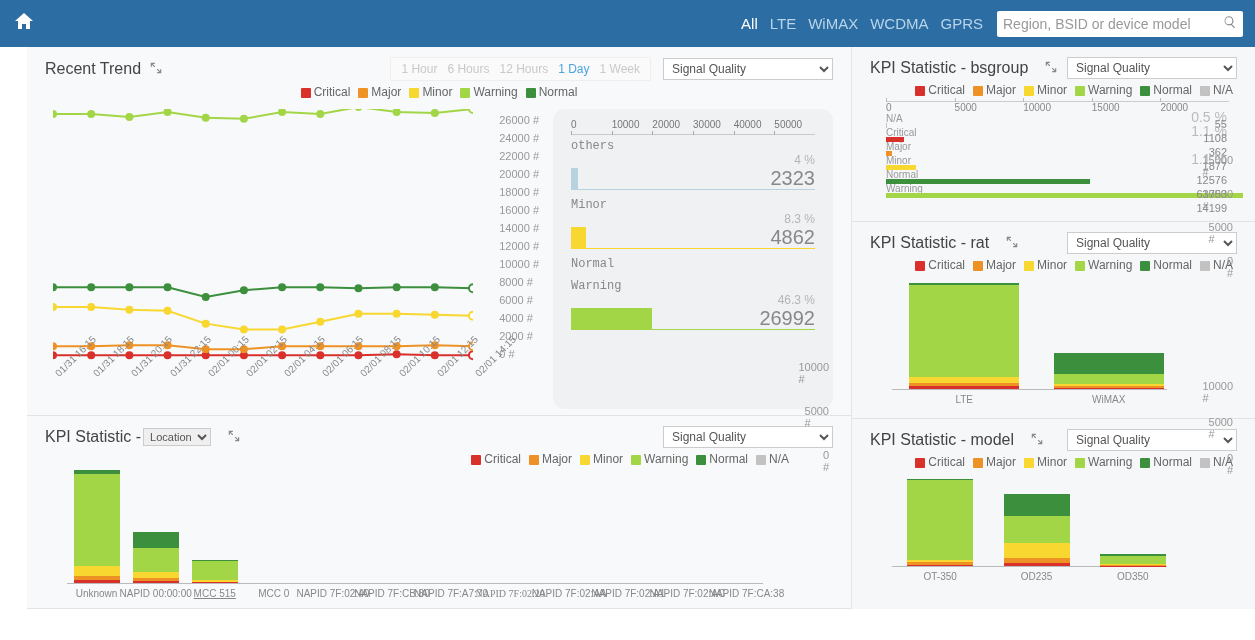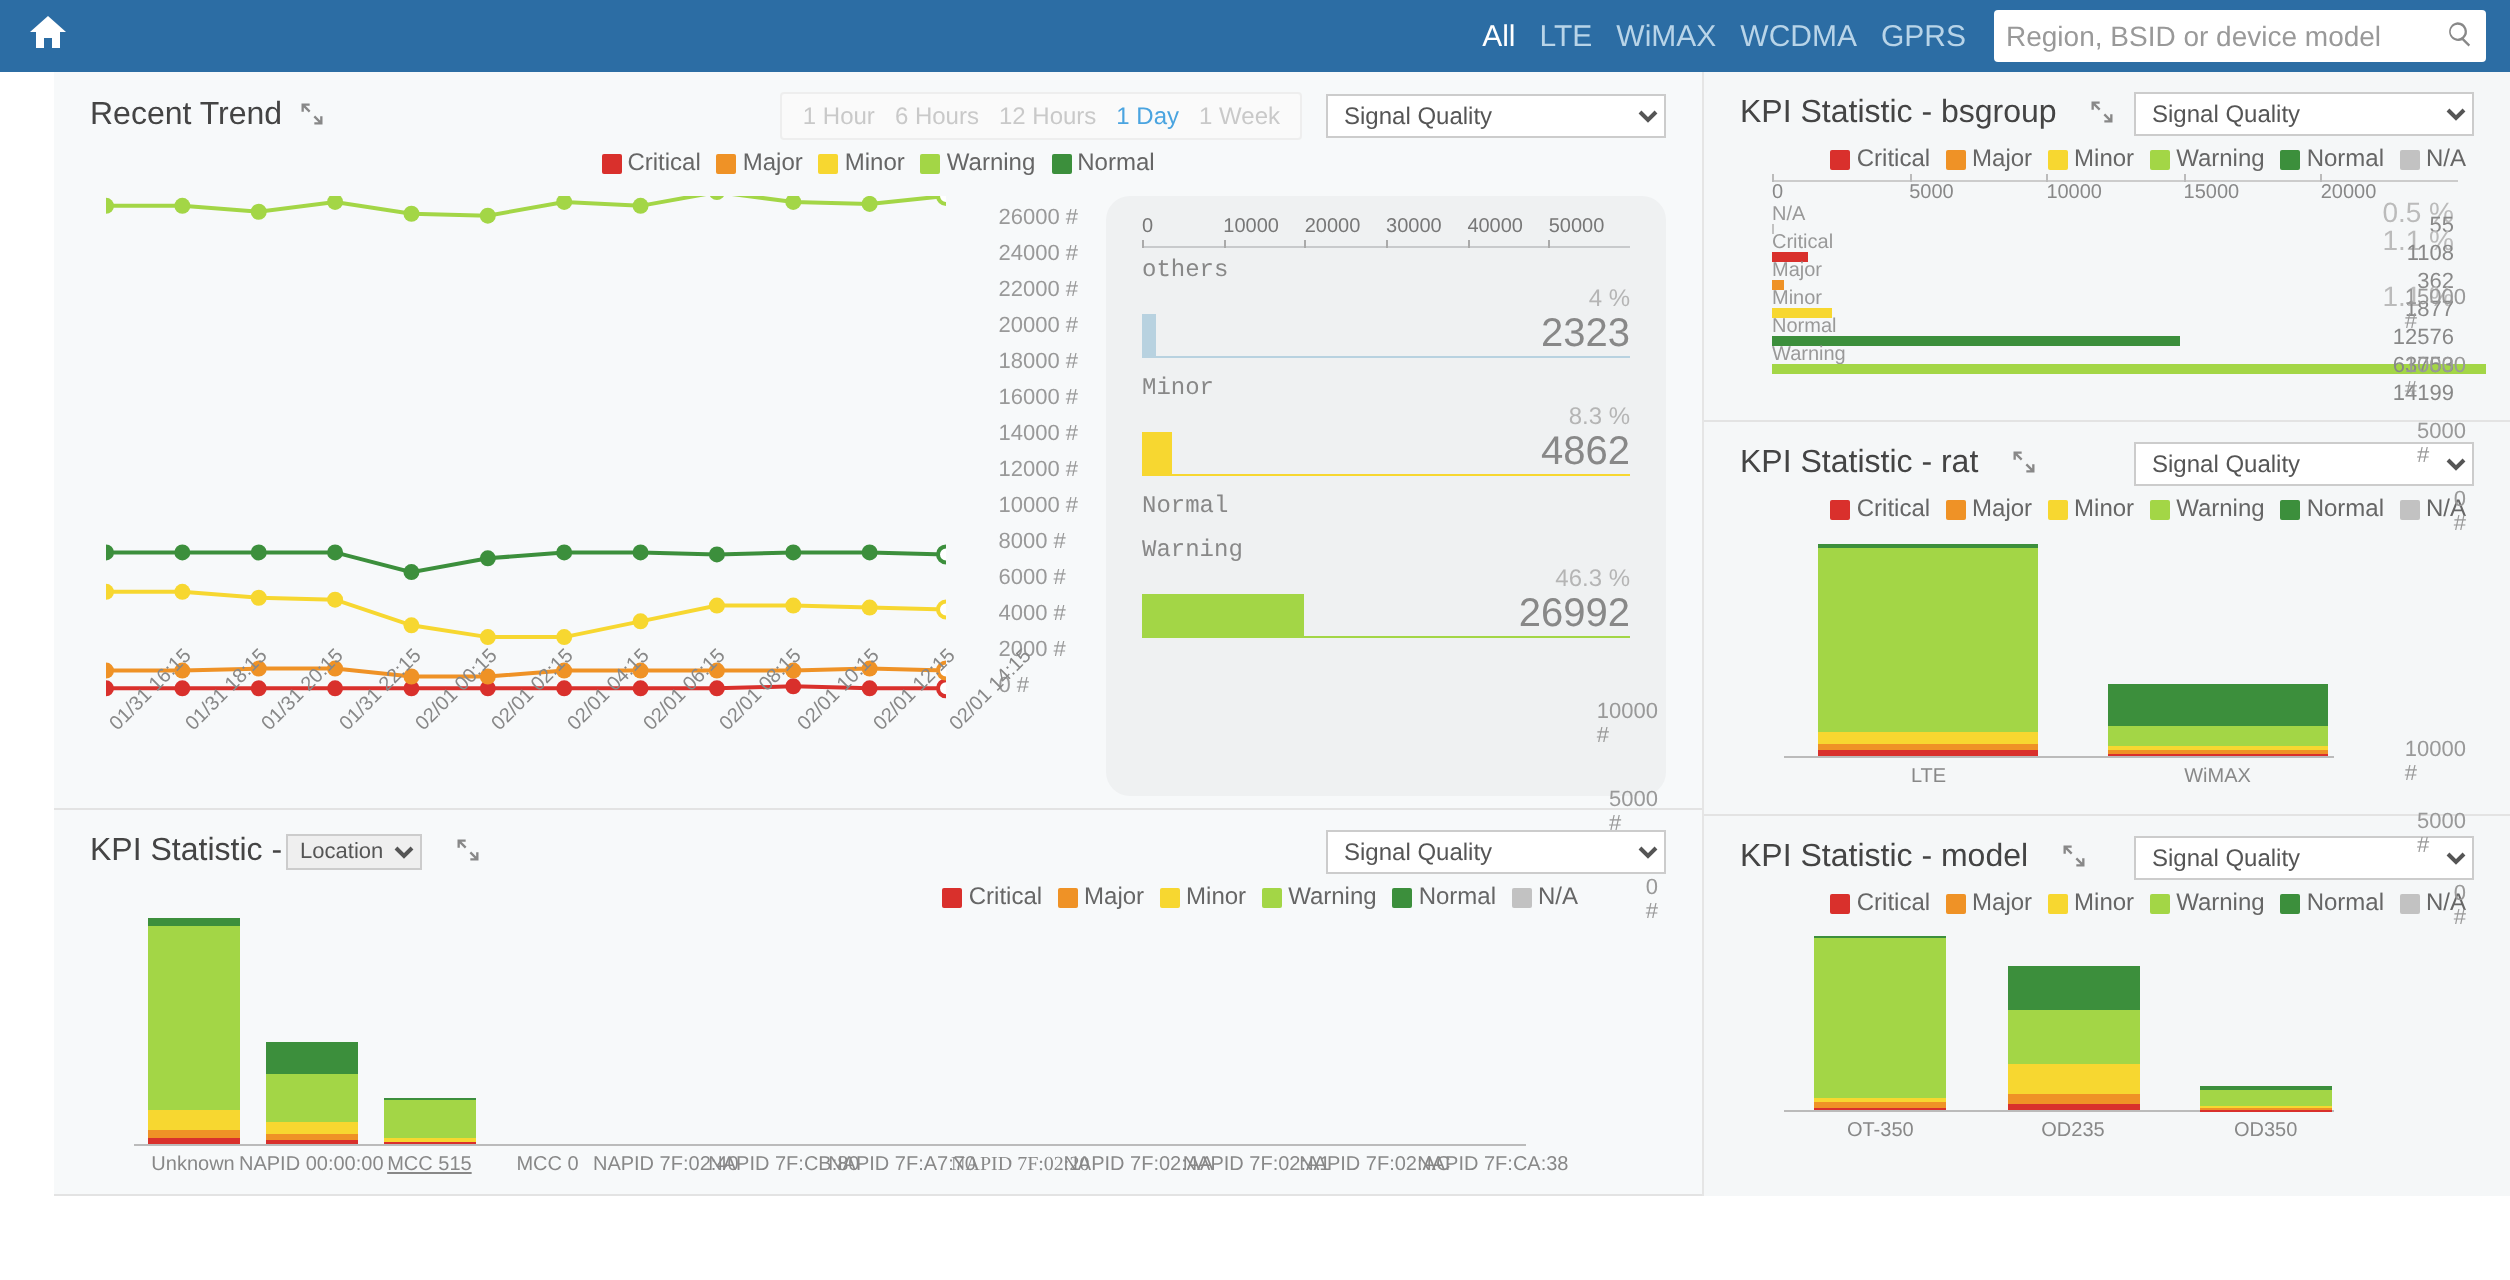--- a/index.html
+++ b/index.html
@@ -1,17 +1,17 @@
 <!DOCTYPE html>
 <html><head>
 <meta charset="utf-8">
 <style>
 * { box-sizing: border-box; margin: 0; padding: 0; }
 body { font-family: Arial, Helvetica, sans-serif; font-size: 13px; color: #555; background: #fff; width: 1255px; }
-.topbar { background: #2c6da4; height: 36px; display: flex; align-items: center; padding: 0 12px; color: #fff; }
+.topbar { background: #2c6da4; height: 47px; display: flex; align-items: center; padding: 0 12px; color: #fff; }
 .home-icon { width: 24px; height: 24px; }
 .nav-spacer { flex: 1; }
 .nav-tabs { display: flex; gap: 12px; font-size: 15px; }
 .nav-tab { color: #b8d4e8; cursor: pointer; }
 .nav-tab.active { color: #fff; }
 .searchbox { margin-left: 14px; background: #fff; display: flex; align-items: center; width: 246px; height: 26px; padding: 0 6px; border-radius: 2px; }
 .searchbox input { border: none; outline: none; flex: 1; font-size: 14px; color: #666; }
 .searchbox input::placeholder { color: #999; }
 .main { display: flex; margin-left: 27px; }
 .col-left { width: 838px; border-right: 1px solid #e5e5e5; background: #f7f9fa; }

